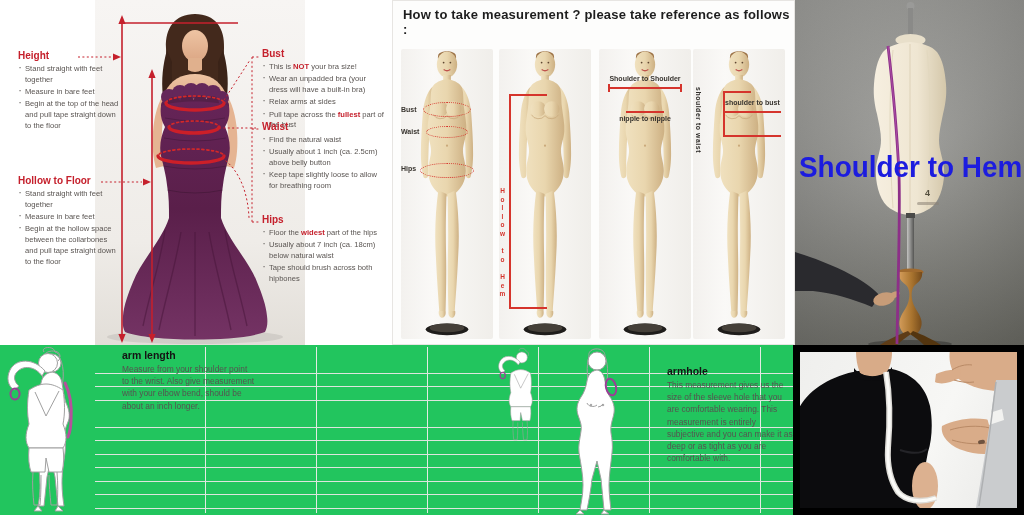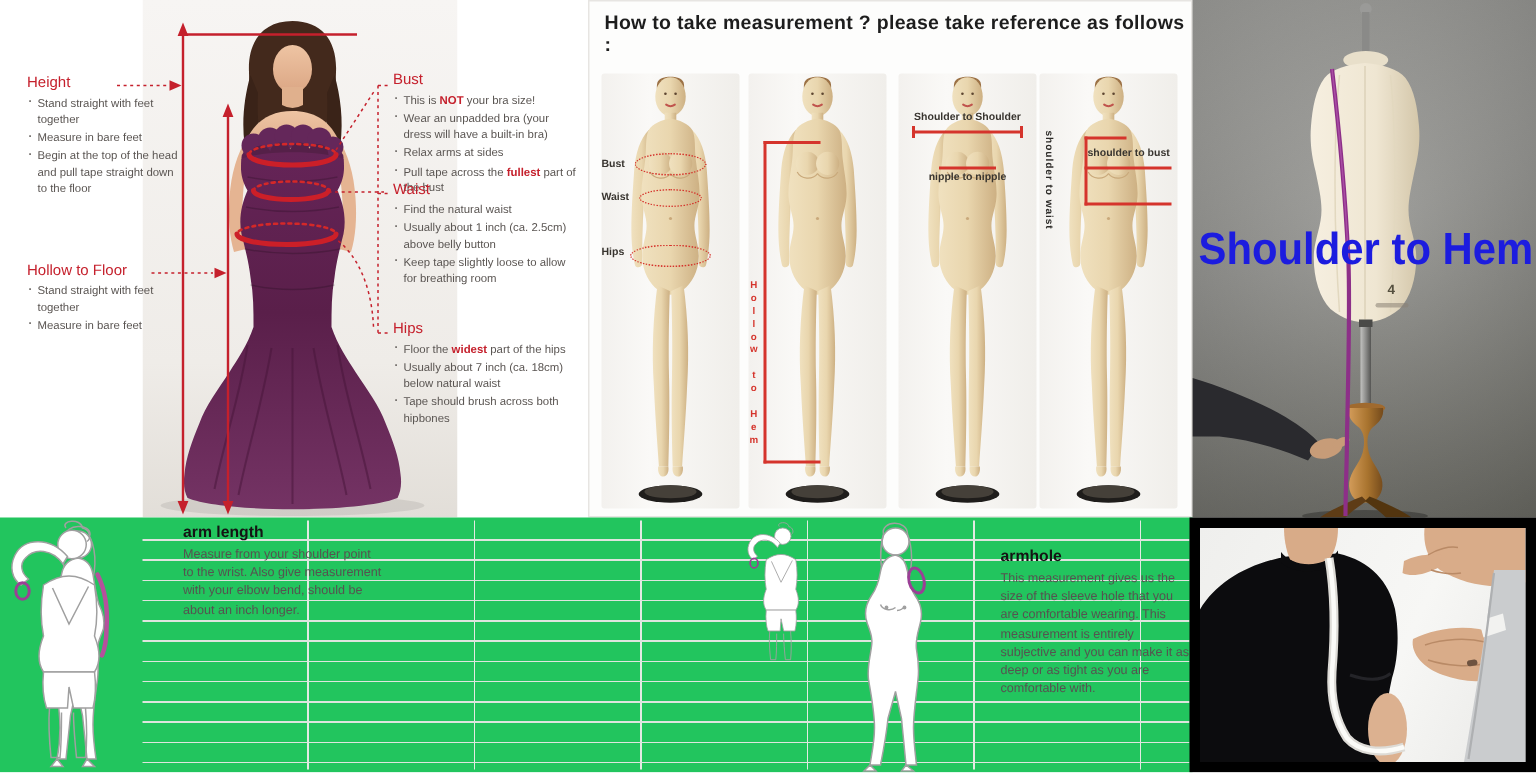--- a/index.html
+++ b/index.html
@@ -3,21 +3,21 @@
 <meta charset="utf-8">
 <style>
   * { margin:0; padding:0; box-sizing:border-box; }
   body { font-family:"Liberation Sans", sans-serif; background:#fff; }
   .page { position:relative; width:1024px; height:515px; background:#fff; overflow:hidden; }
   .abs { position:absolute; }
 
   
   .panel-left { left:0; top:0; width:392px; height:345px; background:#fff; }
   .note-block { position:absolute; }
-  .note-title { color:#c5202c; font-weight:normal; font-size:10px; margin-bottom:3px; }
+  .note-title { color:#c5202c; font-weight:bold; font-size:10px; margin-bottom:3px; }
   .bullets { list-style:none; font-size:7.6px; color:#5a5552; }
   .bullets li { position:relative; padding-left:7px; line-height:1.42; margin-bottom:1.5px; }
   .bullets li::before { content:"·"; position:absolute; left:1px; top:-1px; color:#6b6764; font-weight:bold; }
   .em-red { color:#c5202c; font-weight:bold; }
   .overlay-svg { pointer-events:none; }
 
   
   .panel-middle { left:392px; top:0; width:403px; height:345px; background:#fdfdfc; border:1px solid #e7e5e2; }
   .mid-header { position:absolute; left:10px; top:6px; font-size:13px; font-weight:bold; color:#1d1d1d; letter-spacing:.2px; }
   .fig { position:absolute; top:48px; width:92px; height:290px; background:linear-gradient(90deg,#f3f1ee,#faf9f7 35%,#f0eeea); border-radius:2px; }
@@ -160,20 +160,21 @@
         <li>Stand straight with feet together</li>
         <li>Measure in bare feet</li>
         <li>Begin at the top of the head and pull tape straight down to the floor</li>
       </ul>
     </div>
     <div class="note-block" style="left:18px;top:175px;width:102px;">
       <div class="note-title">Hollow to Floor</div>
       <ul class="bullets">
         <li>Stand straight with feet together</li>
         <li>Measure in bare feet</li>
+        <li>Begin at the hollow space between the collarbones and pull tape straight down to the floor</li>
       </ul>
     </div>
     <div class="note-block" style="left:262px;top:48px;width:124px;">
       <div class="note-title">Bust</div>
       <ul class="bullets">
         <li><span>This is </span><span class="em-red">NOT</span><span> your bra size!</span></li>
         <li>Wear an unpadded bra (your dress will have a built-in bra)</li>
         <li>Relax arms at sides</li>
         <li><span>Pull tape across the </span><span class="em-red">fullest</span><span> part of the bust</span></li>
       </ul>

